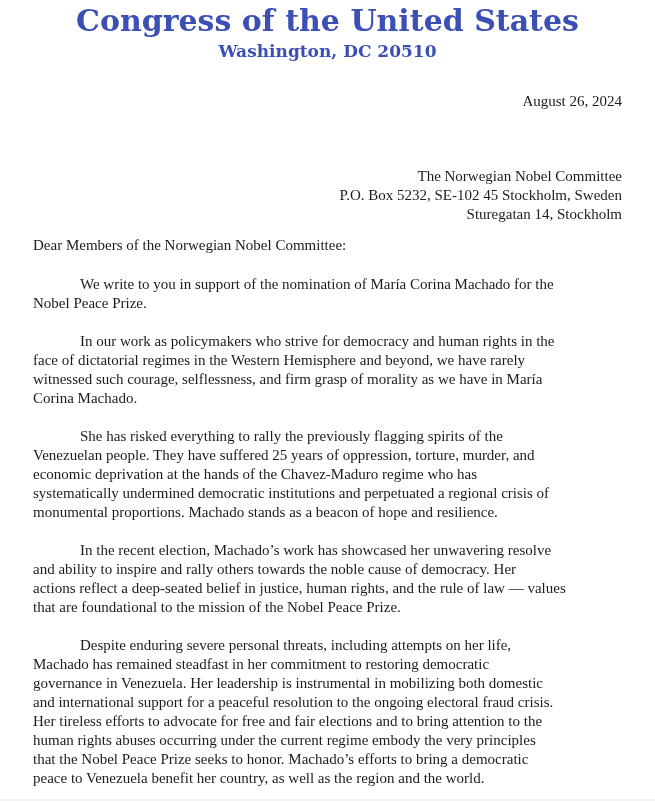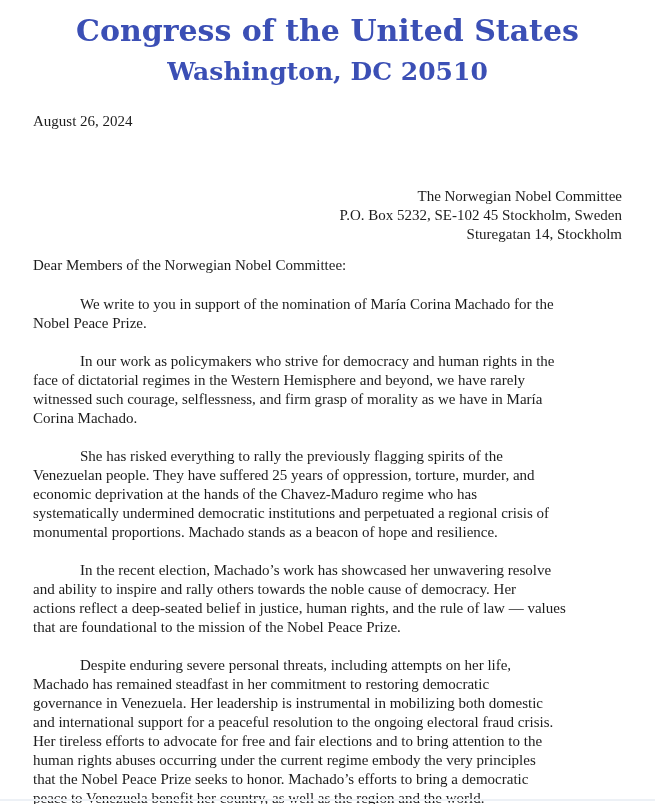--- a/index.html
+++ b/index.html
@@ -13,40 +13,40 @@
     height: 804px;
     box-sizing: border-box;
     padding: 0 33px;
     background: #ffffff;
     overflow: hidden;
     font-family: "Liberation Serif", serif;
     color: #1c1c1c;
   }
   .letterhead {
     text-align: center;
-    padding-top: 12px;
+    padding-top: 2px;
   }
   .letterhead-title {
     font-family: "DejaVu Serif", serif;
     font-weight: bold;
     font-size: 30px;
     line-height: 37px;
     color: var(--header-blue, #3b4fb5);
     letter-spacing: 0px;
   }
   .letterhead-address {
     font-family: "DejaVu Serif", serif;
     font-weight: bold;
-    font-size: 25px;
+    font-size: 17px;
     line-height: 25px;
-    margin-top: 10px;
+    margin-top: 0;
     color: var(--header-blue, #3b4fb5);
   }
   .date {
-    text-align: left;
+    text-align: right;
     font-size: 15px;
     line-height: 19px;
     margin-top: 28px;
   }
   .recipient {
     margin-top: 56px;
     font-size: 15px;
     line-height: 19px;
     white-space: pre;
     text-align: right;

